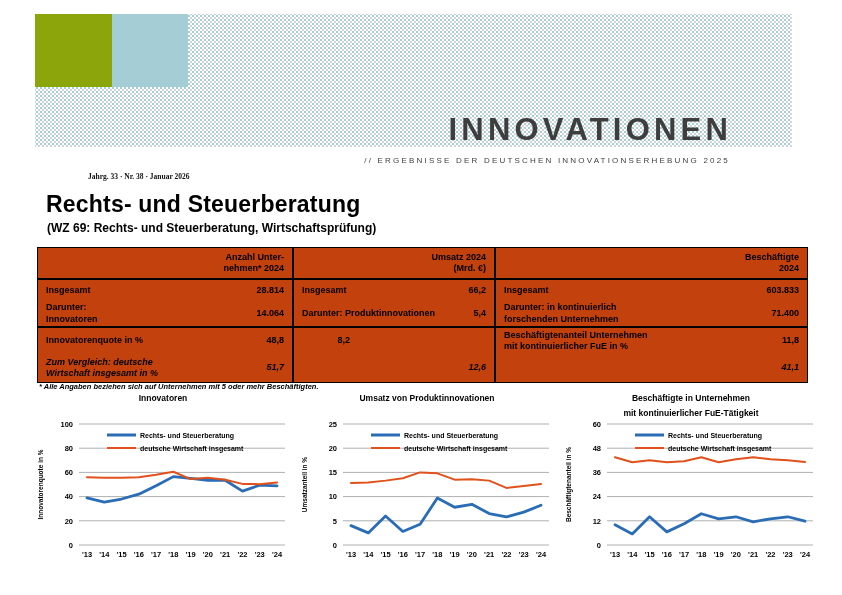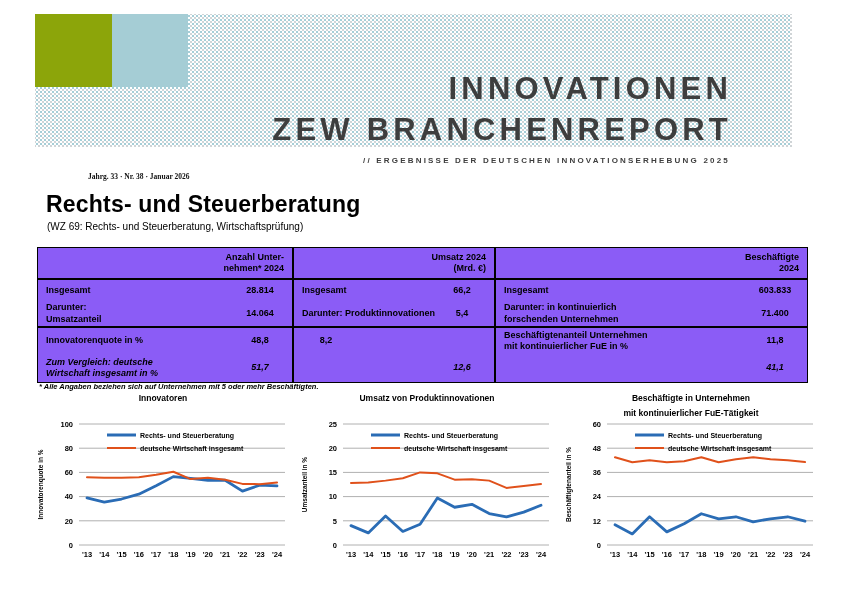--- a/index.html
+++ b/index.html
@@ -14,42 +14,42 @@
       radial-gradient(circle, rgba(118,180,194,0.65) 0.8px, transparent 1px),
       radial-gradient(circle, rgba(150,160,165,0.45) 0.8px, transparent 1px);
     background-size:4px 4px, 4px 4px;
     background-position:0 0, 2px 2px;
   }
   .block-green { position:absolute; left:0; top:0; width:77px; height:73px; }
   .block-blue  { position:absolute; left:77px; top:0; width:76px; height:73px; }
   .mast-titles { position:absolute; right:60px; bottom:-3px; text-align:right; color:#3E3E3E; font-weight:bold;padding-left:12px; }
   .mast-line   { font-size:31px; letter-spacing:4.2px; line-height:41px; white-space:nowrap; }
   .mast-subtitle {
-    position:absolute; right:112px; top:156px; font-size:8px; font-weight:bold;
+    position:absolute; right:112px; top:156px; font-size:8px; font-weight:normal;
     letter-spacing:2.2px; color:#3E3E3E; white-space:nowrap;
   }
   .issue-line { position:absolute; left:88px; top:172px; font-size:7.5px; font-weight:bold; color:#111;font-family:Liberation Serif, serif; }
 
   
   .report-title { position:absolute; left:46px; top:191px; font-size:23px; font-weight:bold; color:#000; letter-spacing:0.2px; }
-  .report-sub   { position:absolute; left:47px; top:221px; font-size:10px; font-weight:normal; color:#000; }
-
-  
-  .info-table { position:absolute; left:37px; top:247px; width:771px; display:flex; border:1.5px solid #000; background:#8b5cf6; }
+  .report-sub   { position:absolute; left:47px; top:221px; font-size:12px; font-weight:bold; color:#000; }
+
+  
+  .info-table { position:absolute; left:37px; top:247px; width:771px; display:flex; border:1.5px solid #000; background:#c2410c; }
   .tsection { display:flex; flex-direction:column; }
   .s1 { width:254px; }
   .s2 { width:202px; border-left:2.5px solid #000; }
   .s3 { flex:1;      border-left:2.5px solid #000; }
   .thead {
     height:32px; border-bottom:2px solid #000; display:flex; align-items:center; justify-content:flex-end;
     text-align:right; font-size:9px; font-weight:bold; padding:2px 8px; white-space:pre-line; line-height:1.25;
   }
   .trow { display:flex; align-items:center; font-size:9px; font-weight:bold; padding:1px 8px; line-height:1.25; }
   .trow .lab { flex:1; white-space:pre-line; }
-  .trow .val { min-width:48px; text-align:center; }
+  .trow .val { min-width:48px; text-align:right; }
   .row-a { height:21px; }
   .row-b { height:27px; border-bottom:2px solid #000; }
   .row-c { height:26px; }
   .row-d { height:28px; }
   .italic { font-style:italic; }
   .footnote { position:absolute; left:39px; top:382px; font-size:7.5px; font-weight:bold; font-style:italic; color:#000; }
 
   
   .charts { position:absolute; left:33px; top:391px; width:792px; display:flex; gap:4px; }
   .chart { width:260px; }
@@ -60,41 +60,40 @@
 </head>
 <body>
 
 <div class="page">
 
   <div class="masthead">
     <div class="block-green" style="background: rgb(140, 165, 10);"></div>
     <div class="block-blue" style="background: rgb(165, 205, 213);"></div>
     <div class="mast-titles">
       <div class="mast-line">INNOVATIONEN</div>
-      <div class="mast-line">ZEW BRANCHENREPORT</div>
     </div>
   </div>
   <div class="mast-subtitle">// ERGEBNISSE DER DEUTSCHEN INNOVATIONSERHEBUNG 2025</div>
   <div class="issue-line">Jahrg. 33 · Nr. 38 · Januar 2026</div>
 
   <div class="report-title">Rechts- und Steuerberatung</div>
   <div class="report-sub">(WZ 69: Rechts- und Steuerberatung, Wirtschaftsprüfung)</div>
 
   <div class="info-table">
 
     <div class="tsection s1">
       <div class="thead">Anzahl Unter-
 nehmen* 2024</div>
       <div class="trow row-a">
         <span class="lab">Insgesamt</span>
         <span class="val">28.814</span>
       </div>
       <div class="trow row-b">
         <span class="lab">Darunter:
-Umsatzanteil</span>
+Innovatoren</span>
         <span class="val">14.064</span>
       </div>
       <div class="trow row-c">
         <span class="lab">Innovatorenquote in %</span>
         <span class="val">48,8</span>
       </div>
       <div class="trow row-d italic">
         <span class="lab">Zum Vergleich: deutsche
 Wirtschaft insgesamt in %</span>
         <span class="val">51,7</span>

